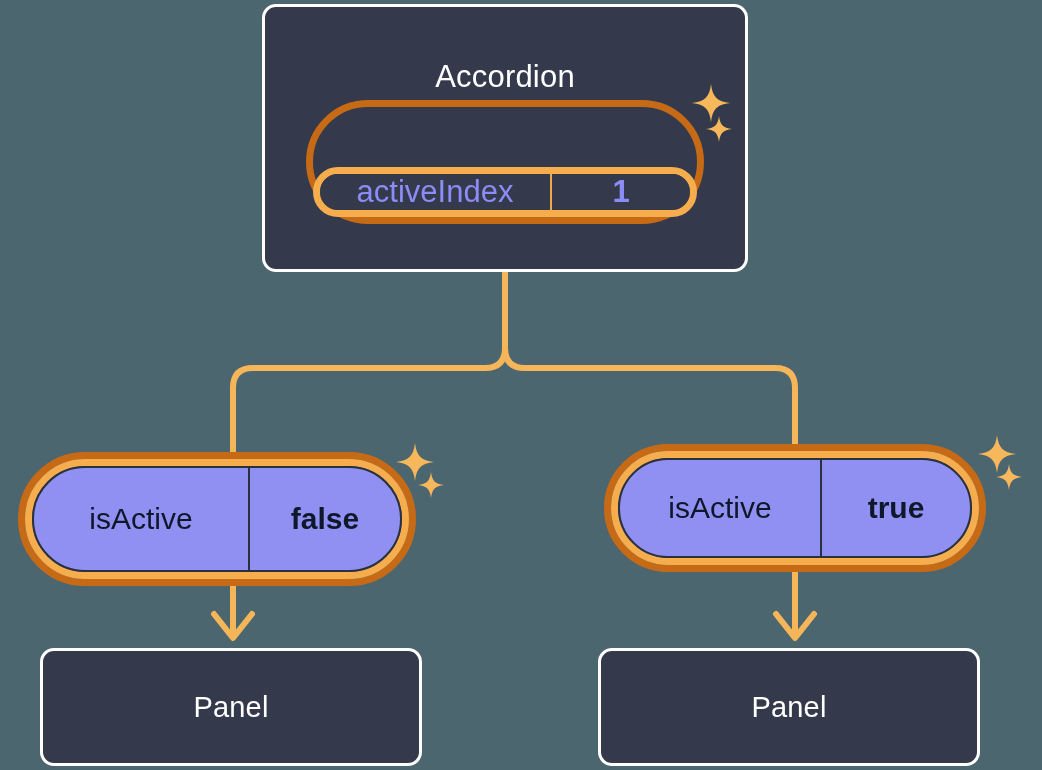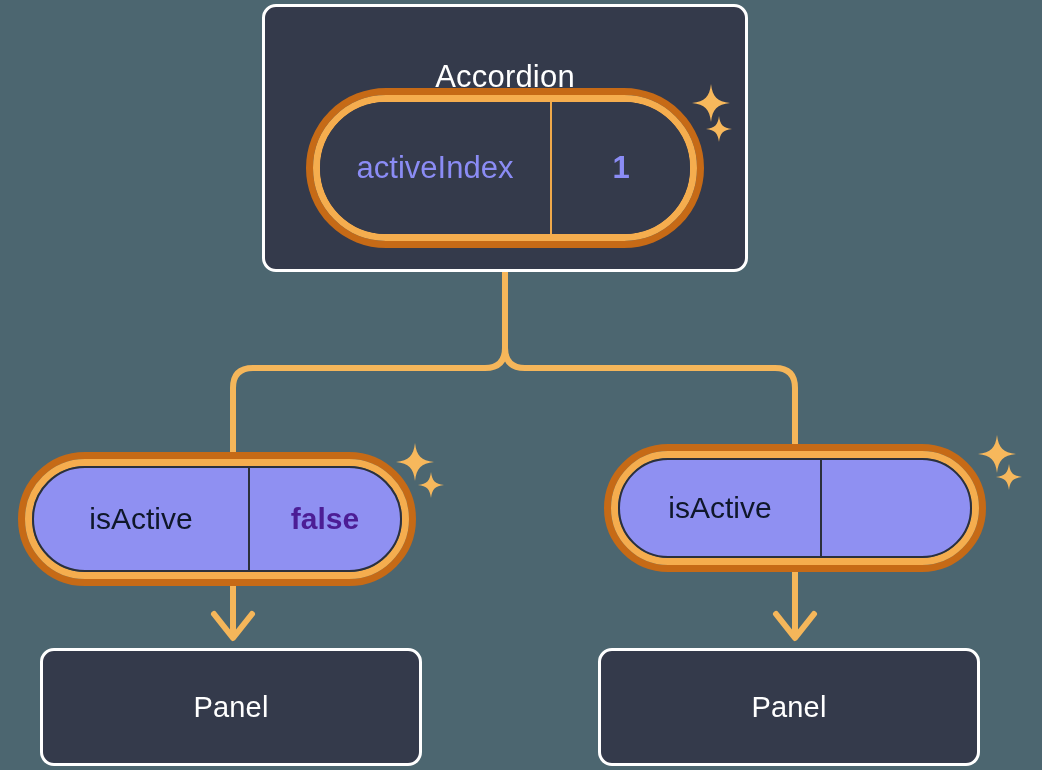--- a/index.html
+++ b/index.html
@@ -110,23 +110,24 @@
     display: flex;
     align-items: center;
     justify-content: center;
     box-sizing: border-box;
     white-space: nowrap;
   }
 
   
   #pill-activeindex {
     left: 306px;
-    top: 88px;
+    top: 100px;
     width: 398px;
-    height: 160px;
+    height: 124px;
+    align-items: flex-end;
   }
   #pill-activeindex .pill-body {
     background: #343a4b;
   }
   #pill-activeindex .pill-key {
     flex: 0 0 232px;
     color: #8b8cf5;
     font-size: 31px;
     border-right: 2px solid #f0a94a;
   }
@@ -140,21 +141,21 @@
   
   .pill-purple .pill-body {
     background: #8f90f2;
     border: 2px solid #2b303c;
   }
   .pill-purple .pill-key {
     color: #0f172a;
     font-size: 30px;
   }
   .pill-purple .pill-val {
-    color: #4c1d95;
+    color: #0f172a;
     font-size: 30px;
     font-weight: bold;
   }
   .pill-purple .pill-divider {
     width: 2px;
     background: #2b303c;
     flex: 0 0 2px;
   }
 
   #pill-isactive-false {
@@ -239,20 +240,21 @@
 
   <div class="component-box panel-box" id="panel-left">
     <div class="component-title">Panel</div>
   </div>
 
   <div class="pill pill-outer pill-purple" id="pill-isactive-true">
     <div class="pill-mid">
       <div class="pill-body">
         <div class="pill-key">isActive</div>
         <div class="pill-divider"></div>
+        <div class="pill-val">true</div>
       </div>
     </div>
   </div>
 
   <div class="component-box panel-box" id="panel-right">
     <div class="component-title">Panel</div>
   </div>
 
   <div id="sparkle-layer">
       <div class="sparkle" style="left: 692px; top: 84px;">

